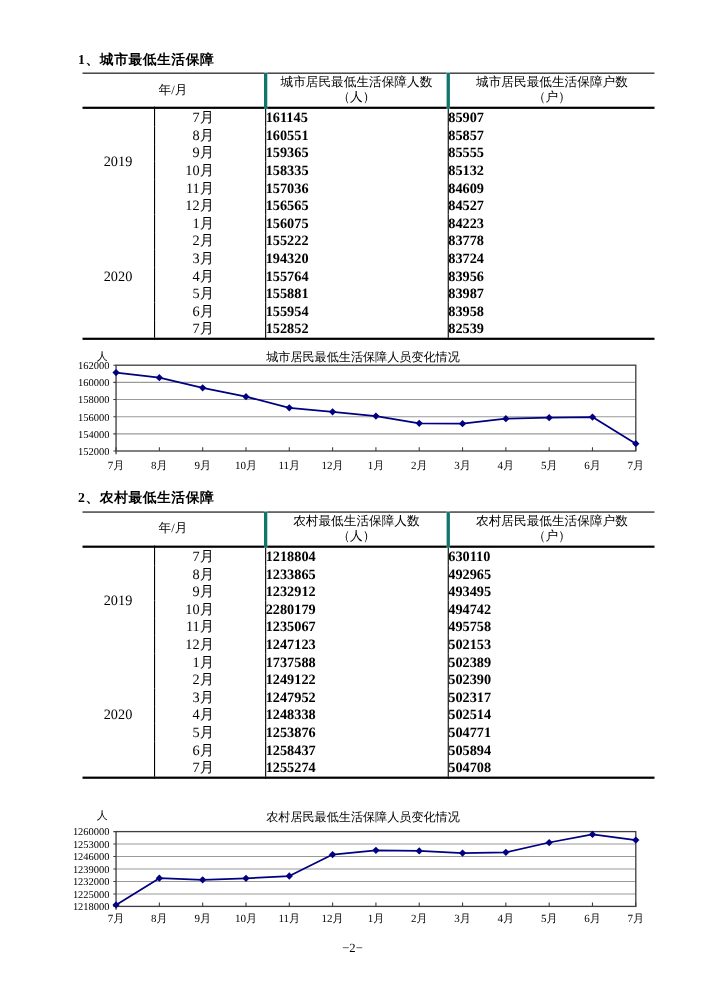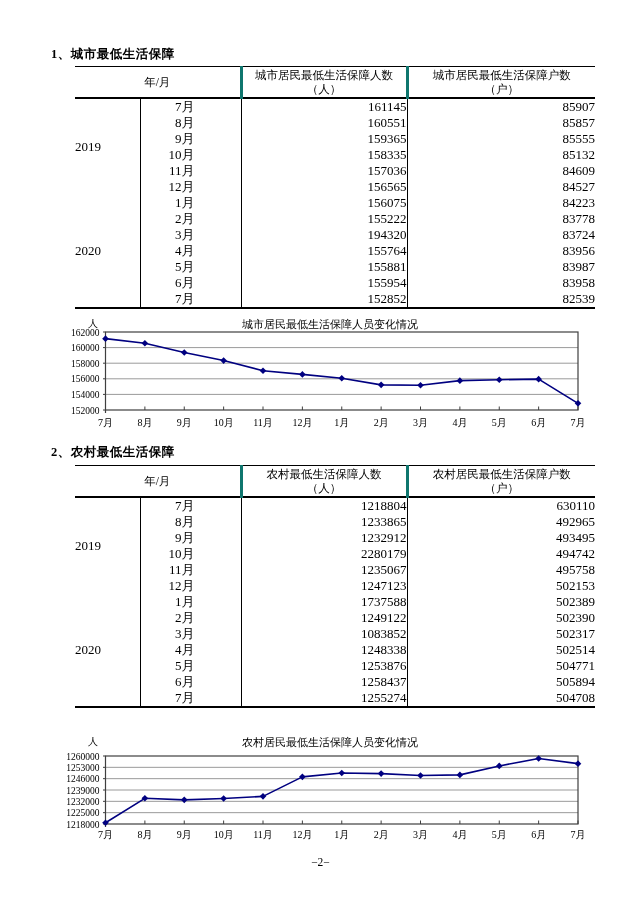--- a/index.html
+++ b/index.html
@@ -2,40 +2,40 @@
 <html><head>
 <meta charset="utf-8">
 <style>
   html,body { margin:0; padding:0; background:#ffffff; }
   .doc {
     position:relative; width:641px; height:905px; background:#ffffff;
     font-family:"Liberation Serif","DejaVu Serif",serif; color:#000;
     overflow:hidden;
   }
   .section-heading {
-    position:absolute; left:51px; font-weight:bold; font-size:12.5px;
+    position:absolute; left:71px; font-weight:bold; font-size:12.5px;
     letter-spacing:0.5px; white-space:nowrap;
   }
   table.data-table {
     position:absolute; left:75px; width:520px;
     border-collapse:collapse; table-layout:fixed;
     border-top:1.5px solid #000; border-bottom:2px solid #000;
   }
   .data-table thead th {
     border-bottom:2px solid #000; font-weight:normal; font-size:11.5px;
     line-height:14px; padding:1px 0; text-align:center; vertical-align:middle;
   }
   .data-table th.col-metric { border-left:3px solid #0f766e; }
   .data-table tbody td {
     font-size:13px; line-height:16px; height:16px; padding:0;
     white-space:nowrap;
   }
-  .cell-year  { vertical-align:middle; }
+  .cell-year  { text-align:center; vertical-align:middle; }
   .cell-month { border-left:1px solid #000; text-align:right; padding-right:46px !important; }
-  .cell-metric{ border-left:1px solid #000; text-align:right; }
+  .cell-metric{ border-left:1px solid #000; text-align:left;font-weight:bold; }
   .chart-block { position:absolute; left:60px; width:535px; height:118px; }
   .chart-block svg { display:block; }
   .page-number {
     position:absolute; left:0; right:0; top:856px; text-align:center;
     font-size:11.5px; color:#000;
   }
 </style>
 </head>
 <body>
 
@@ -259,21 +259,21 @@
           <td class="cell-metric">1737588</td>
           <td class="cell-metric">502389</td>
         </tr>
         <tr>
           <td class="cell-month">2月</td>
           <td class="cell-metric">1249122</td>
           <td class="cell-metric">502390</td>
         </tr>
         <tr>
           <td class="cell-month">3月</td>
-          <td class="cell-metric">1083852</td>
+          <td class="cell-metric">1247952</td>
           <td class="cell-metric">502317</td>
         </tr>
         <tr>
           <td class="cell-month">4月</td>
           <td class="cell-metric">1248338</td>
           <td class="cell-metric">502514</td>
         </tr>
         <tr>
           <td class="cell-month">5月</td>
           <td class="cell-metric">1253876</td>

